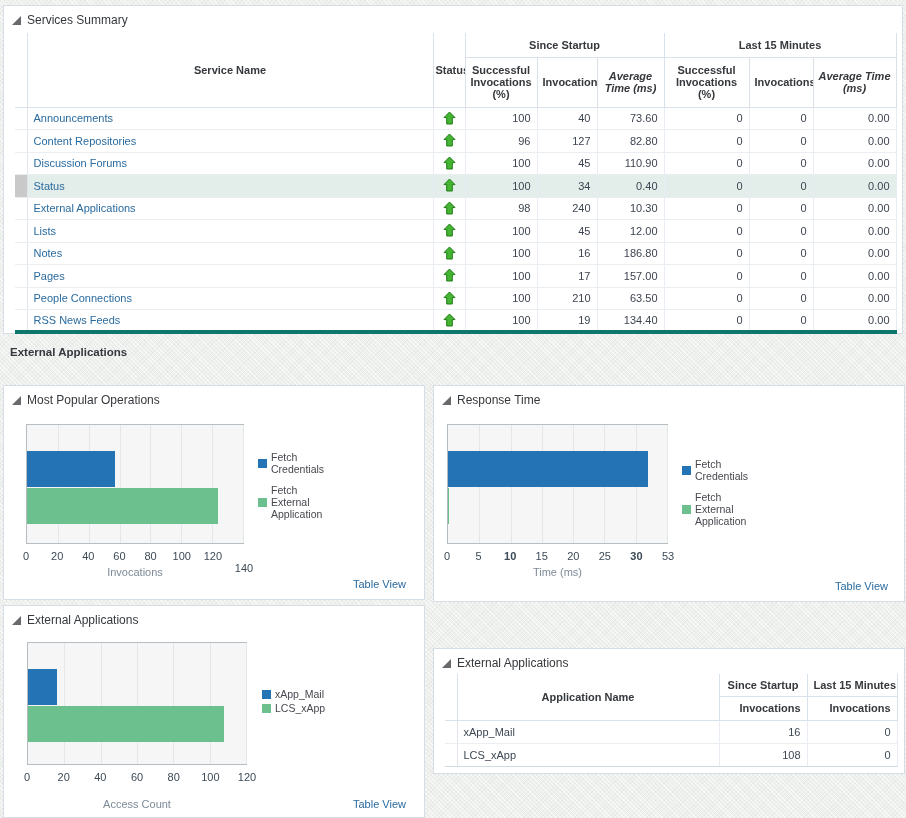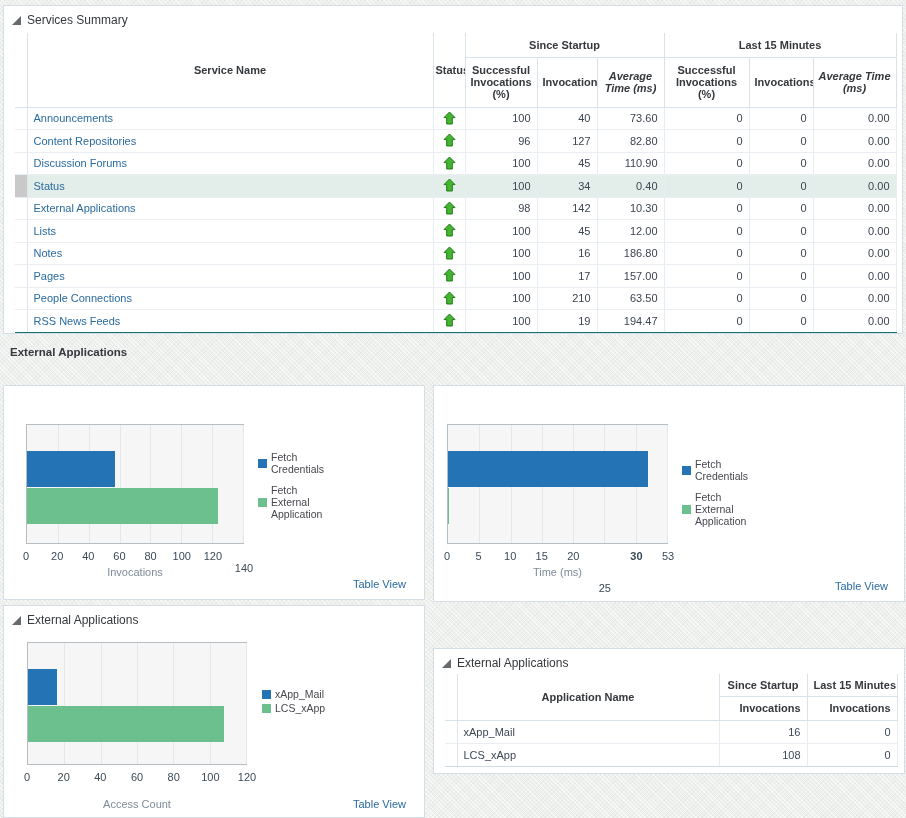--- a/index.html
+++ b/index.html
@@ -61,21 +61,21 @@
     border-right:1px solid #e7edf2;
     padding:2px 6px;
   }
   .svc td.sel-cell { border-right:1px solid #dfe5ea; padding:0; }
   .svc td.name-cell { border-left:1px solid #e7edf2; }
   .svc td.status-cell { text-align:center; padding:1px 0 0 0; }
   .svc td.num { text-align:right; color:#3d4450; }
   .svc .dark-l { border-left:1px solid #808d99 !important; }
   .svc tr.selected td { background:#e3eeeb; }
   .svc tr.selected td.sel-cell { background:#c9c9c9; }
-  .svc tbody tr:last-child td { border-bottom:1px solid #0f766e; }
+  .svc tbody tr:last-child td { border-bottom:4px solid #0f766e; }
   a.svc-link { color:#2a6b9f; text-decoration:none; cursor:pointer; }
 
   
   .plot {
     position:absolute;
     background:#f5f6f5;
     border:1px solid #b6bdc3;
   }
   .gridline {
     position:absolute; top:0; bottom:0; width:1px;
@@ -213,21 +213,21 @@
     <td class="num">0</td>
     <td class="num">0.00</td>
   </tr>
           <tr>
     <td class="sel-cell"></td>
     <td class="name-cell"><a class="svc-link">External Applications</a></td>
     <td class="status-cell"><svg width="13" height="14" viewBox="0 0 13 14">
                 <path d="M6.5 1 L12 6.6 H9.3 V13 H3.7 V6.6 H1 Z" fill="#46b433" stroke="#1e7c14" stroke-width="1"></path>
               </svg></td>
     <td class="num">98</td>
-    <td class="num">142</td>
+    <td class="num">240</td>
     <td class="num">10.30</td>
     <td class="num dark-l">0</td>
     <td class="num">0</td>
     <td class="num">0.00</td>
   </tr>
           <tr>
     <td class="sel-cell"></td>
     <td class="name-cell"><a class="svc-link">Lists</a></td>
     <td class="status-cell"><svg width="13" height="14" viewBox="0 0 13 14">
                 <path d="M6.5 1 L12 6.6 H9.3 V13 H3.7 V6.6 H1 Z" fill="#46b433" stroke="#1e7c14" stroke-width="1"></path>
@@ -279,33 +279,37 @@
     <td class="num">0.00</td>
   </tr>
           <tr>
     <td class="sel-cell"></td>
     <td class="name-cell"><a class="svc-link">RSS News Feeds</a></td>
     <td class="status-cell"><svg width="13" height="14" viewBox="0 0 13 14">
                 <path d="M6.5 1 L12 6.6 H9.3 V13 H3.7 V6.6 H1 Z" fill="#46b433" stroke="#1e7c14" stroke-width="1"></path>
               </svg></td>
     <td class="num">100</td>
     <td class="num">19</td>
-    <td class="num">194.47</td>
+    <td class="num">134.40</td>
     <td class="num dark-l">0</td>
     <td class="num">0</td>
     <td class="num">0.00</td>
   </tr>
         </tbody>
     </table>
   </div>
 </div>
 
 <div class="section-title">External Applications</div>
 
 <div class="panel" style="left:3px; top:385px; width:422px; height:215px;">
+  <div class="panel-header">
+    <span class="disc"></span>
+    <span class="panel-title">Most Popular Operations</span>
+  </div>
   <div class="plot" style="left:22px; top:38px; width:218px; height:120px;">
       <div class="gridline" style="left: 14.2857%;"></div>
       <div class="gridline" style="left: 28.5714%;"></div>
       <div class="gridline" style="left: 42.8571%;"></div>
       <div class="gridline" style="left: 57.1429%;"></div>
       <div class="gridline" style="left: 71.4286%;"></div>
       <div class="gridline" style="left: 85.7143%;"></div>
       <div class="gridline" style="left: 100%;"></div>
       <div class="bar" style="top: 26px; height: 36px; width: 40.7143%; background: rgb(35, 115, 181);"></div>
       <div class="bar" style="top: 63px; height: 36px; width: 88.5714%; background: rgb(108, 192, 141);"></div>
@@ -328,38 +332,42 @@
       </div>
       <div class="legend-item">
         <span class="swatch" style="background: rgb(108, 192, 141);"></span>
         <span class="legend-text">Fetch<br>External<br>Application</span>
       </div>
     </div>
   <a class="table-view" style="right:18px; top:192px;">Table View</a>
 </div>
 
 <div class="panel" style="left:433px; top:385px; width:472px; height:217px;">
+  <div class="panel-header">
+    <span class="disc"></span>
+    <span class="panel-title">Response Time</span>
+  </div>
   <div class="plot" style="left:13px; top:38px; width:221px; height:120px;">
       <div class="gridline" style="left: 14.2857%;"></div>
       <div class="gridline" style="left: 28.5714%;"></div>
       <div class="gridline" style="left: 42.8571%;"></div>
       <div class="gridline" style="left: 57.1429%;"></div>
       <div class="gridline" style="left: 71.4286%;"></div>
       <div class="gridline" style="left: 85.7143%;"></div>
       <div class="gridline" style="left: 100%;"></div>
       <div class="bar" style="top: 26px; height: 36px; width: 91.4286%; background: rgb(35, 115, 181);"></div>
       <div class="bar" style="top: 63px; height: 36px; width: 0.571429%; background: rgb(108, 192, 141);"></div>
     </div>
   <div class="x-axis" style="left:13px; top:164px; width:221px;">
       <span class="tick" style="left: 0%;">0</span>
       <span class="tick" style="left: 14.2857%;">5</span>
-      <span class="tick" style="left: 28.5714%;">10</span>
+      <span class="tick" style="left: 28.5714%; font-weight: bold;">10</span>
       <span class="tick" style="left: 42.8571%;">15</span>
       <span class="tick" style="left: 57.1429%;">20</span>
-      <span class="tick" style="left: 71.4286%; margin-top: 32px;">25</span>
+      <span class="tick" style="left: 71.4286%;">25</span>
       <span class="tick" style="left: 85.7143%; font-weight: bold;">30</span>
       <span class="tick" style="left: 100%;">53</span>
     </div>
   <div class="axis-title" style="left:13px; top:180px; width:221px;">Time (ms)</div>
   <div class="legend" style="left:248px; top:72px;">
       <div class="legend-item">
         <span class="swatch" style="background: rgb(35, 115, 181);"></span>
         <span class="legend-text">Fetch<br>Credentials</span>
       </div>
       <div class="legend-item">

